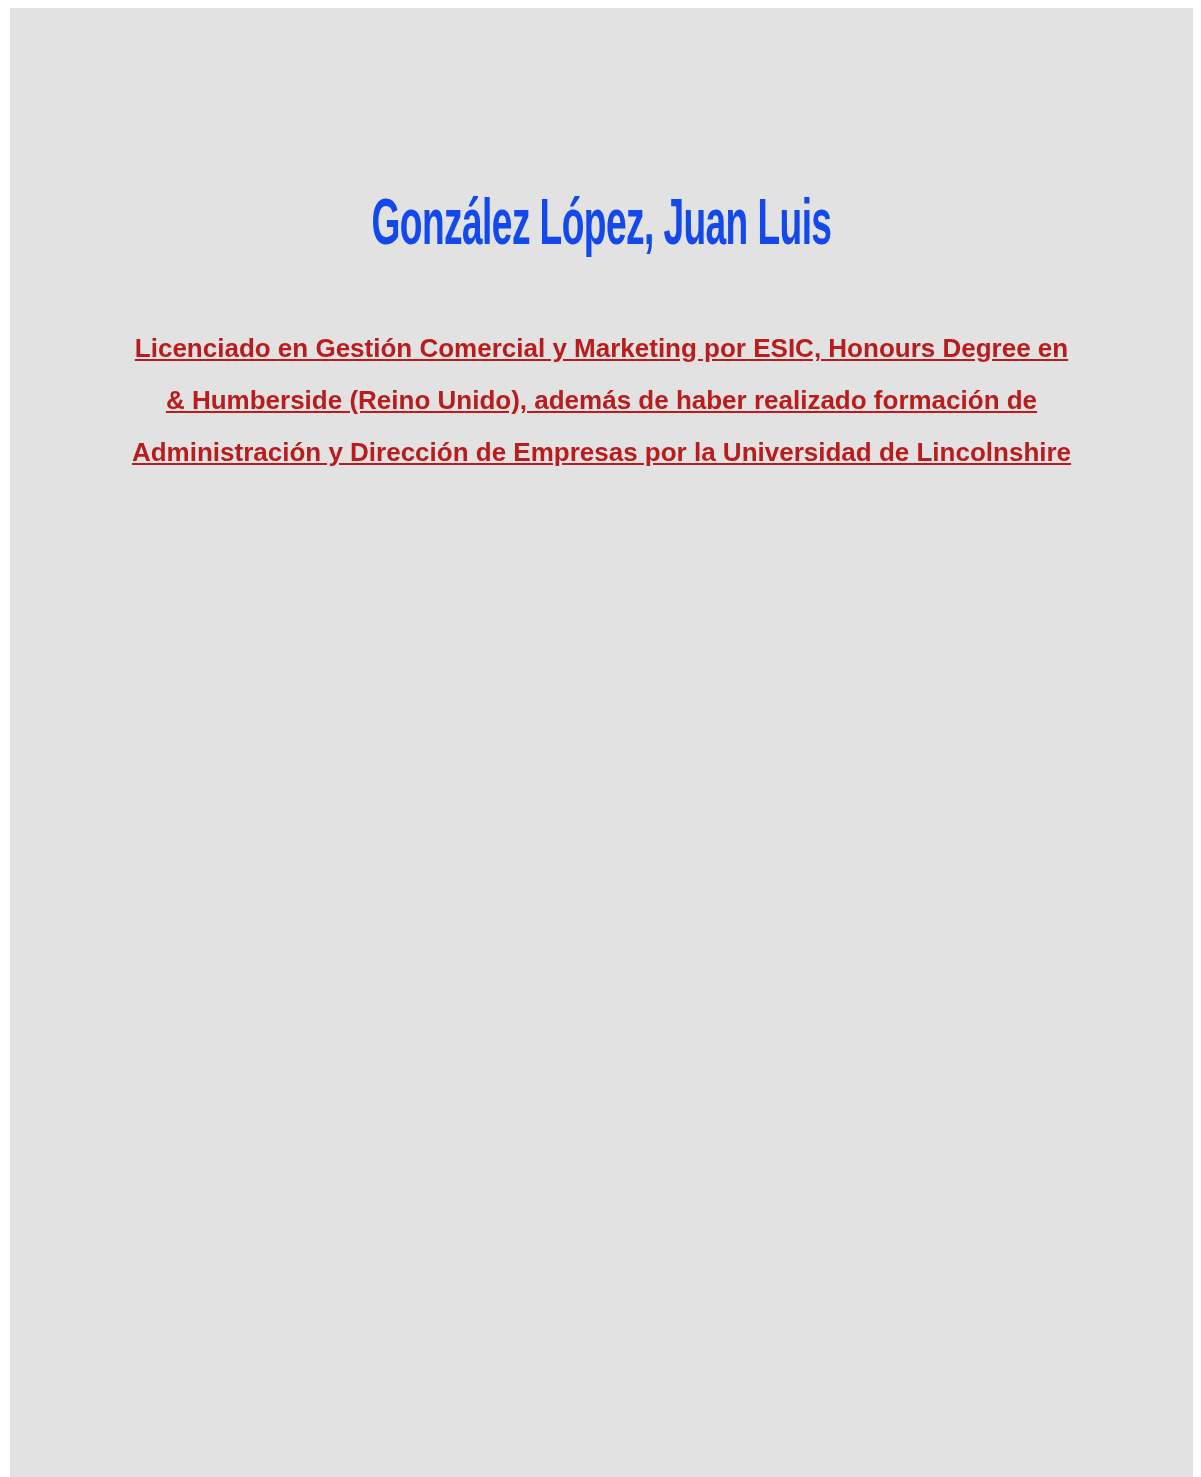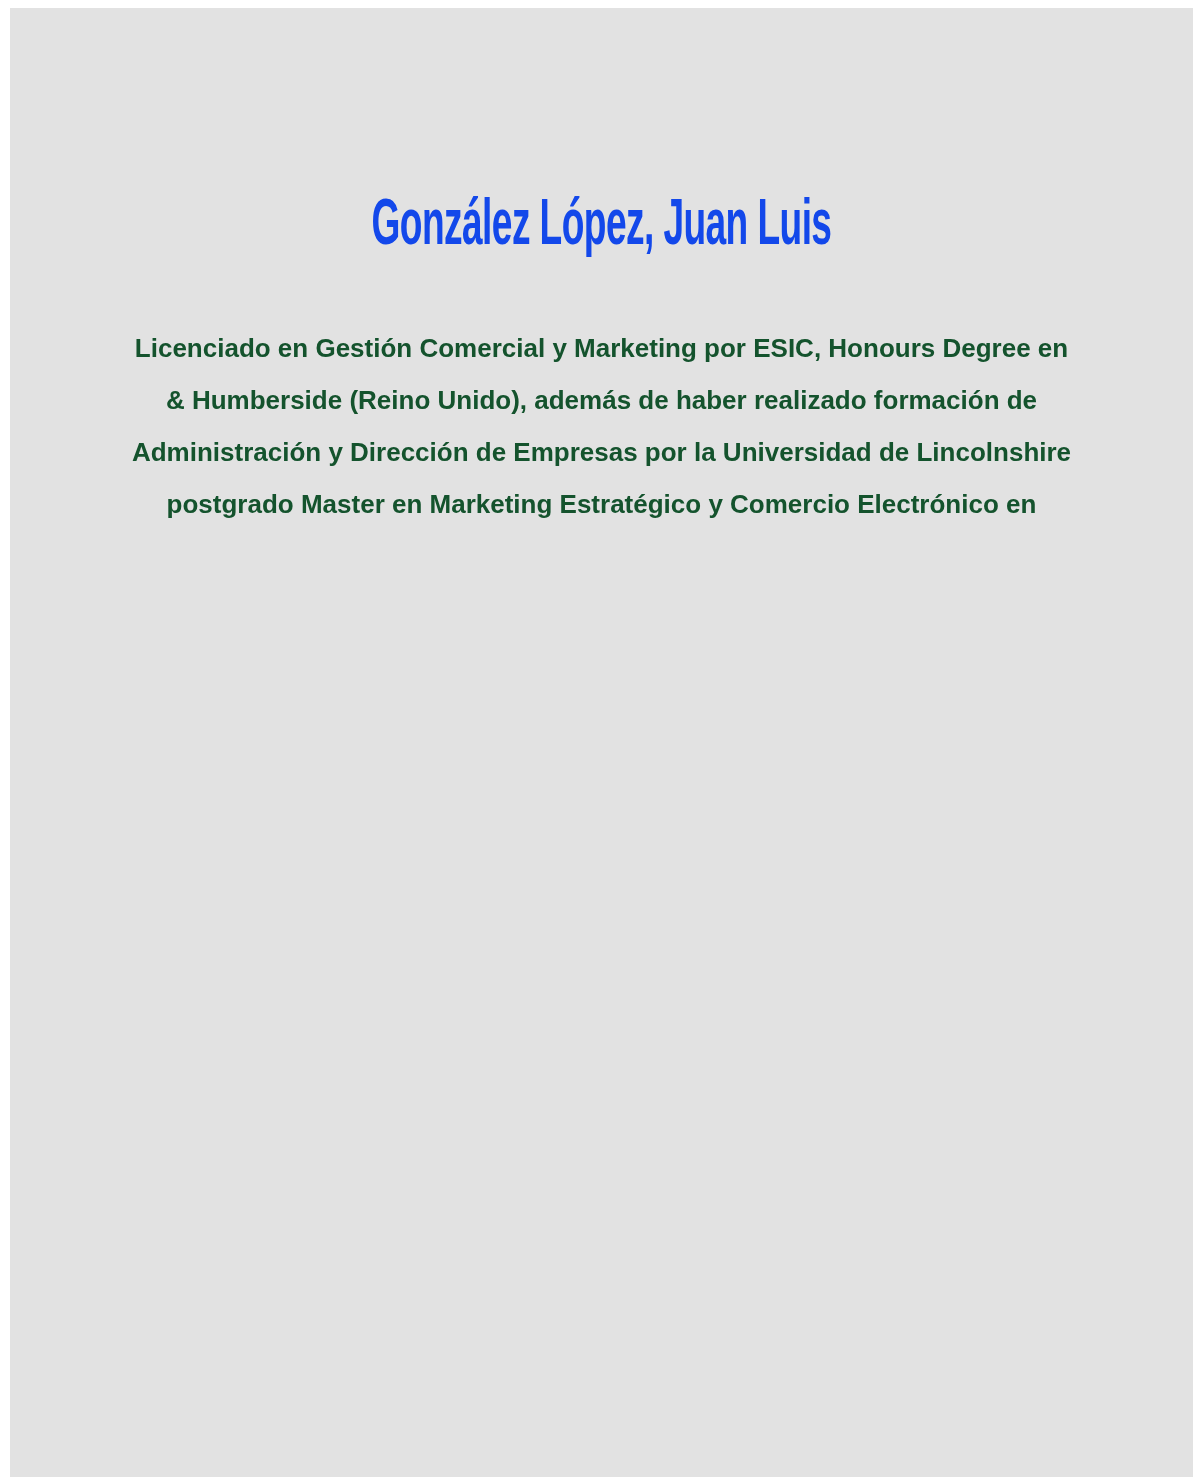--- a/index.html
+++ b/index.html
@@ -47,21 +47,20 @@
   }
 </style>
 </head>
 <body>
 
 <div class="viewport">
   <div class="page" style="background: rgb(226, 226, 226);">
 
     <h1 class="title" style="color: rgb(19, 72, 234);">González López, Juan Luis</h1>
 
-    <div class="bio" style="color: #14532d;">
+    <div class="bio" style="color: #b91c1c; text-decoration: underline;">
         <div class="bio-line">Licenciado en Gestión Comercial y Marketing por ESIC, Honours Degree en</div>
         <div class="bio-line">&amp; Humberside (Reino Unido), además de haber realizado formación de</div>
         <div class="bio-line">Administración y Dirección de Empresas por la Universidad de Lincolnshire</div>
-        <div class="bio-line">postgrado Master en Marketing Estratégico y Comercio Electrónico en</div>
       </div>
 
   </div>
 </div>
 
 </body></html>

